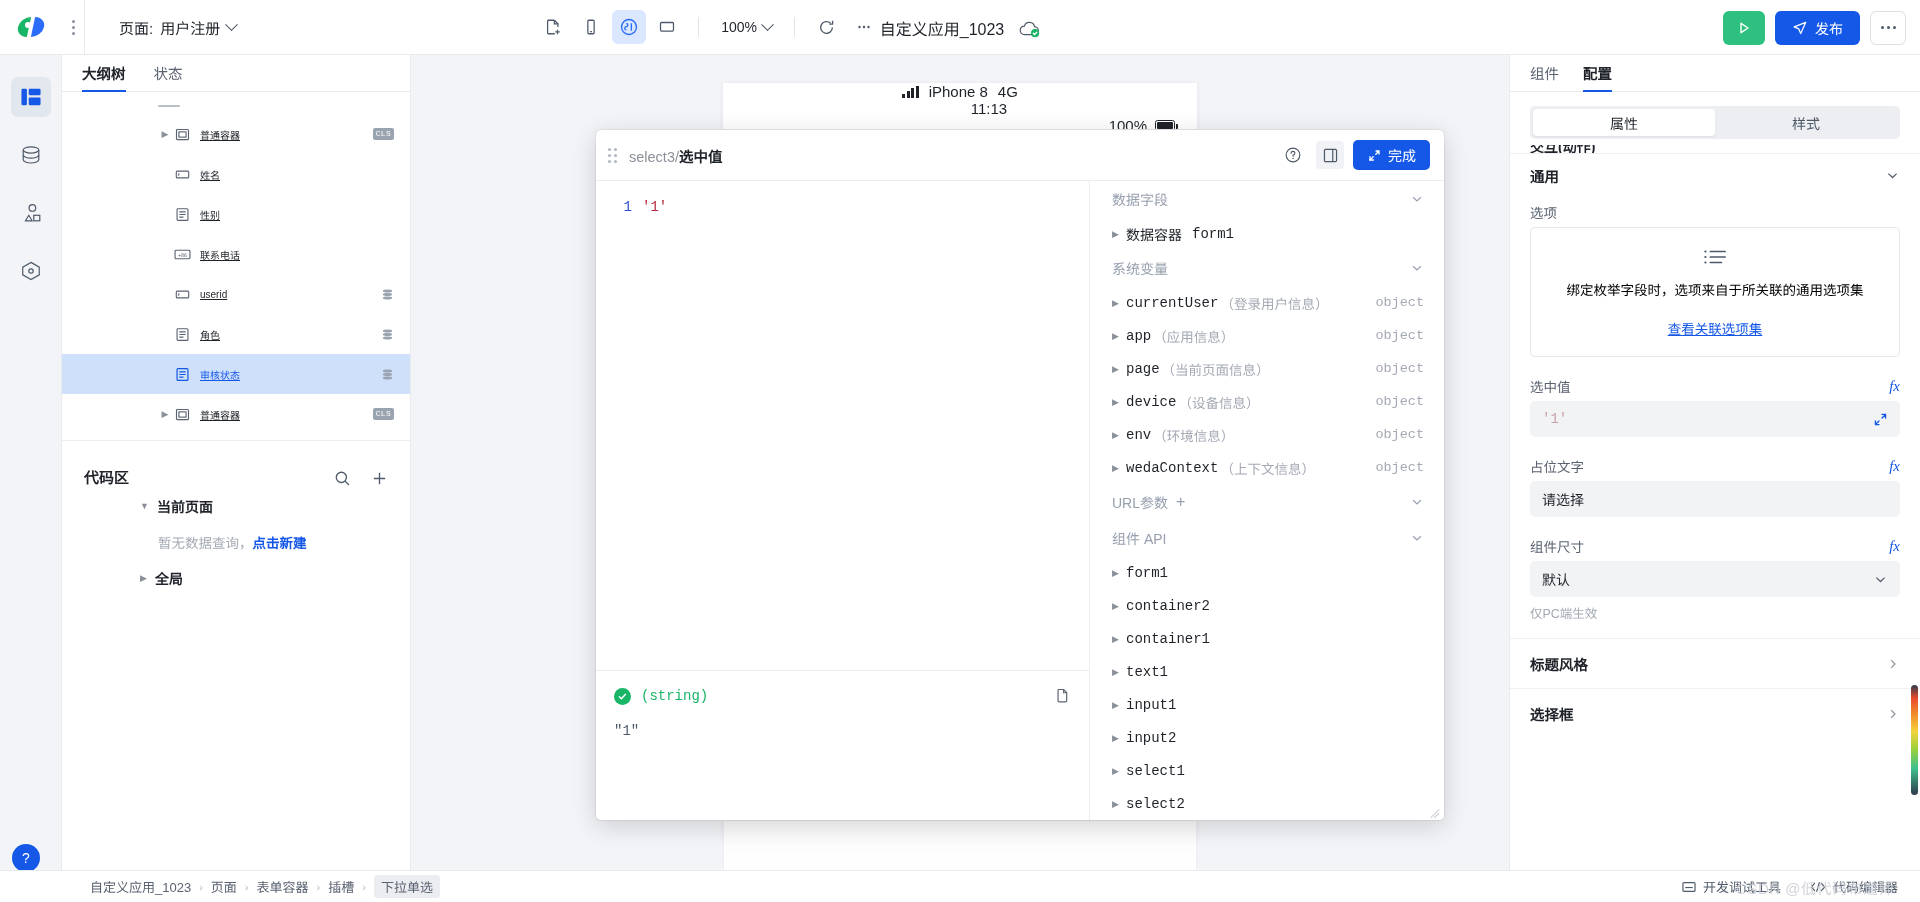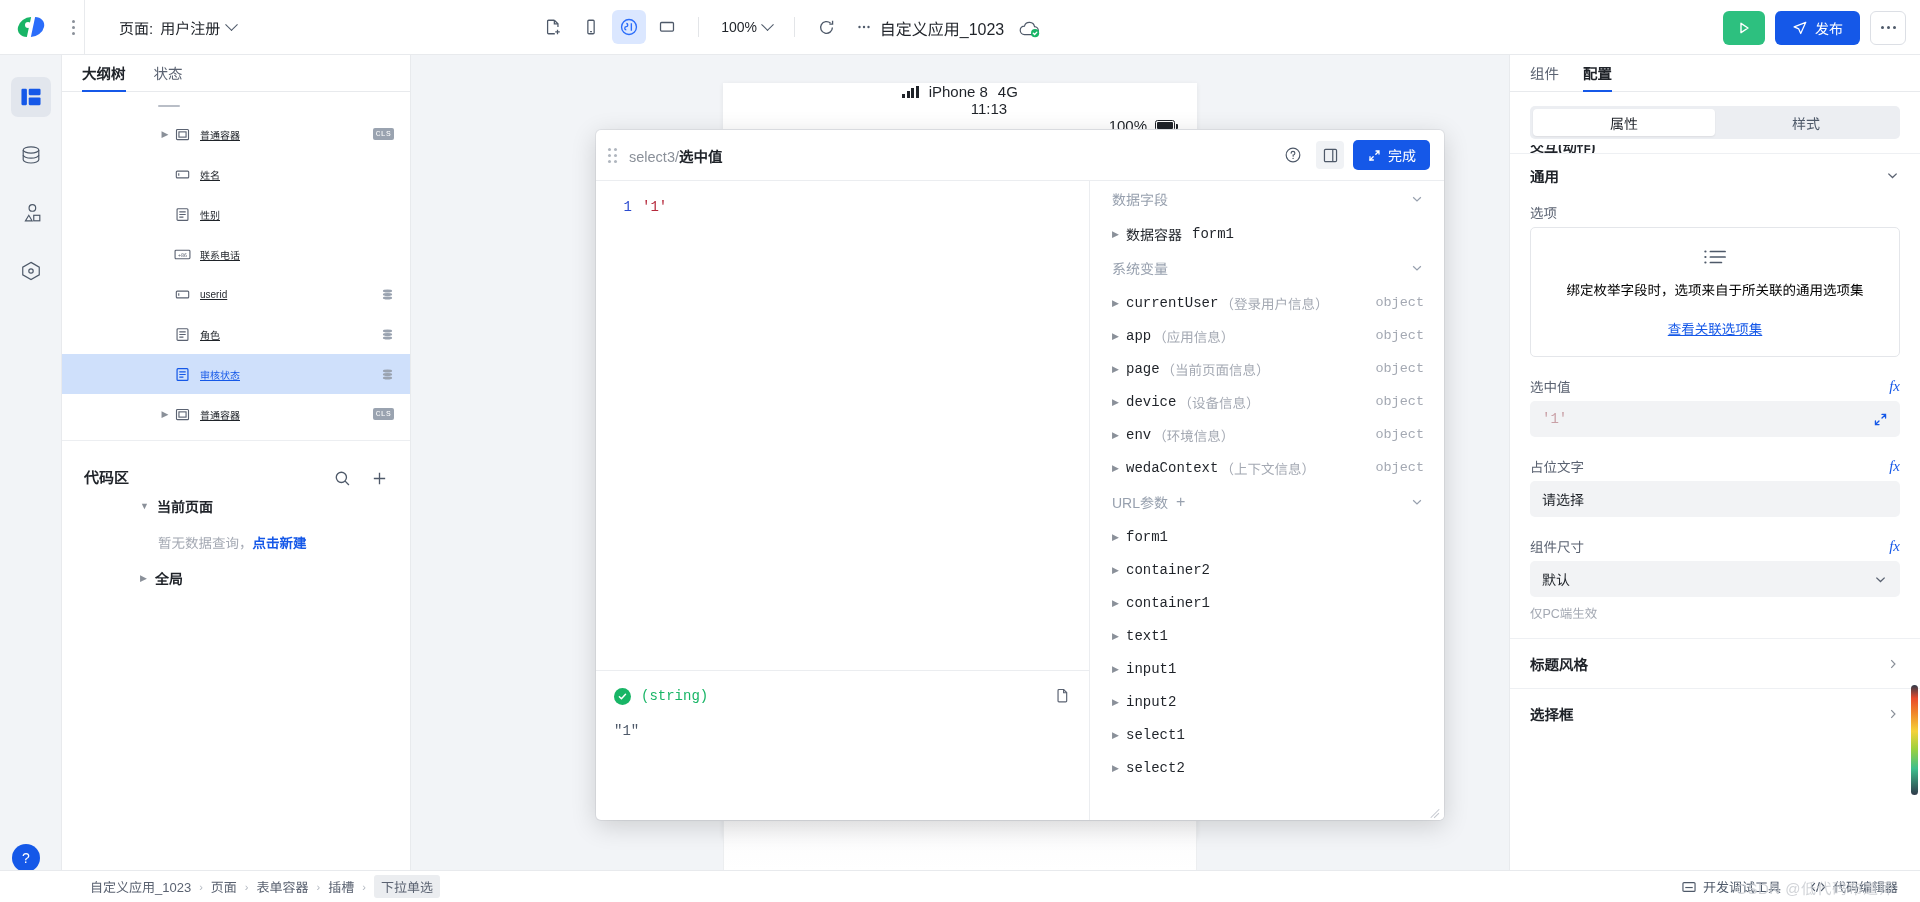--- a/index.html
+++ b/index.html
@@ -712,20 +712,28 @@
         <div class="sec-head">
           <span>URL参数</span>
           <span class="plus">+</span>
           <span class="cc">
             <svg width="14" height="14" viewBox="0 0 16 16" fill="none" stroke="currentColor" stroke-width="1.4">
                 <path d="M3.6 6l4.4 4.2L12.4 6"></path>
               </svg>
           </span>
         </div>
 
+        <div class="sec-head">
+          <span>组件 API</span>
+          <span class="cc">
+            <svg width="14" height="14" viewBox="0 0 16 16" fill="none" stroke="currentColor" stroke-width="1.4">
+                <path d="M3.6 6l4.4 4.2L12.4 6"></path>
+              </svg>
+          </span>
+        </div>
         <div class="vrow">
           <span class="va">▶</span>
           <span class="vn">form1</span>
         </div>
         <div class="vrow">
           <span class="va">▶</span>
           <span class="vn">container2</span>
         </div>
         <div class="vrow">
           <span class="va">▶</span>

